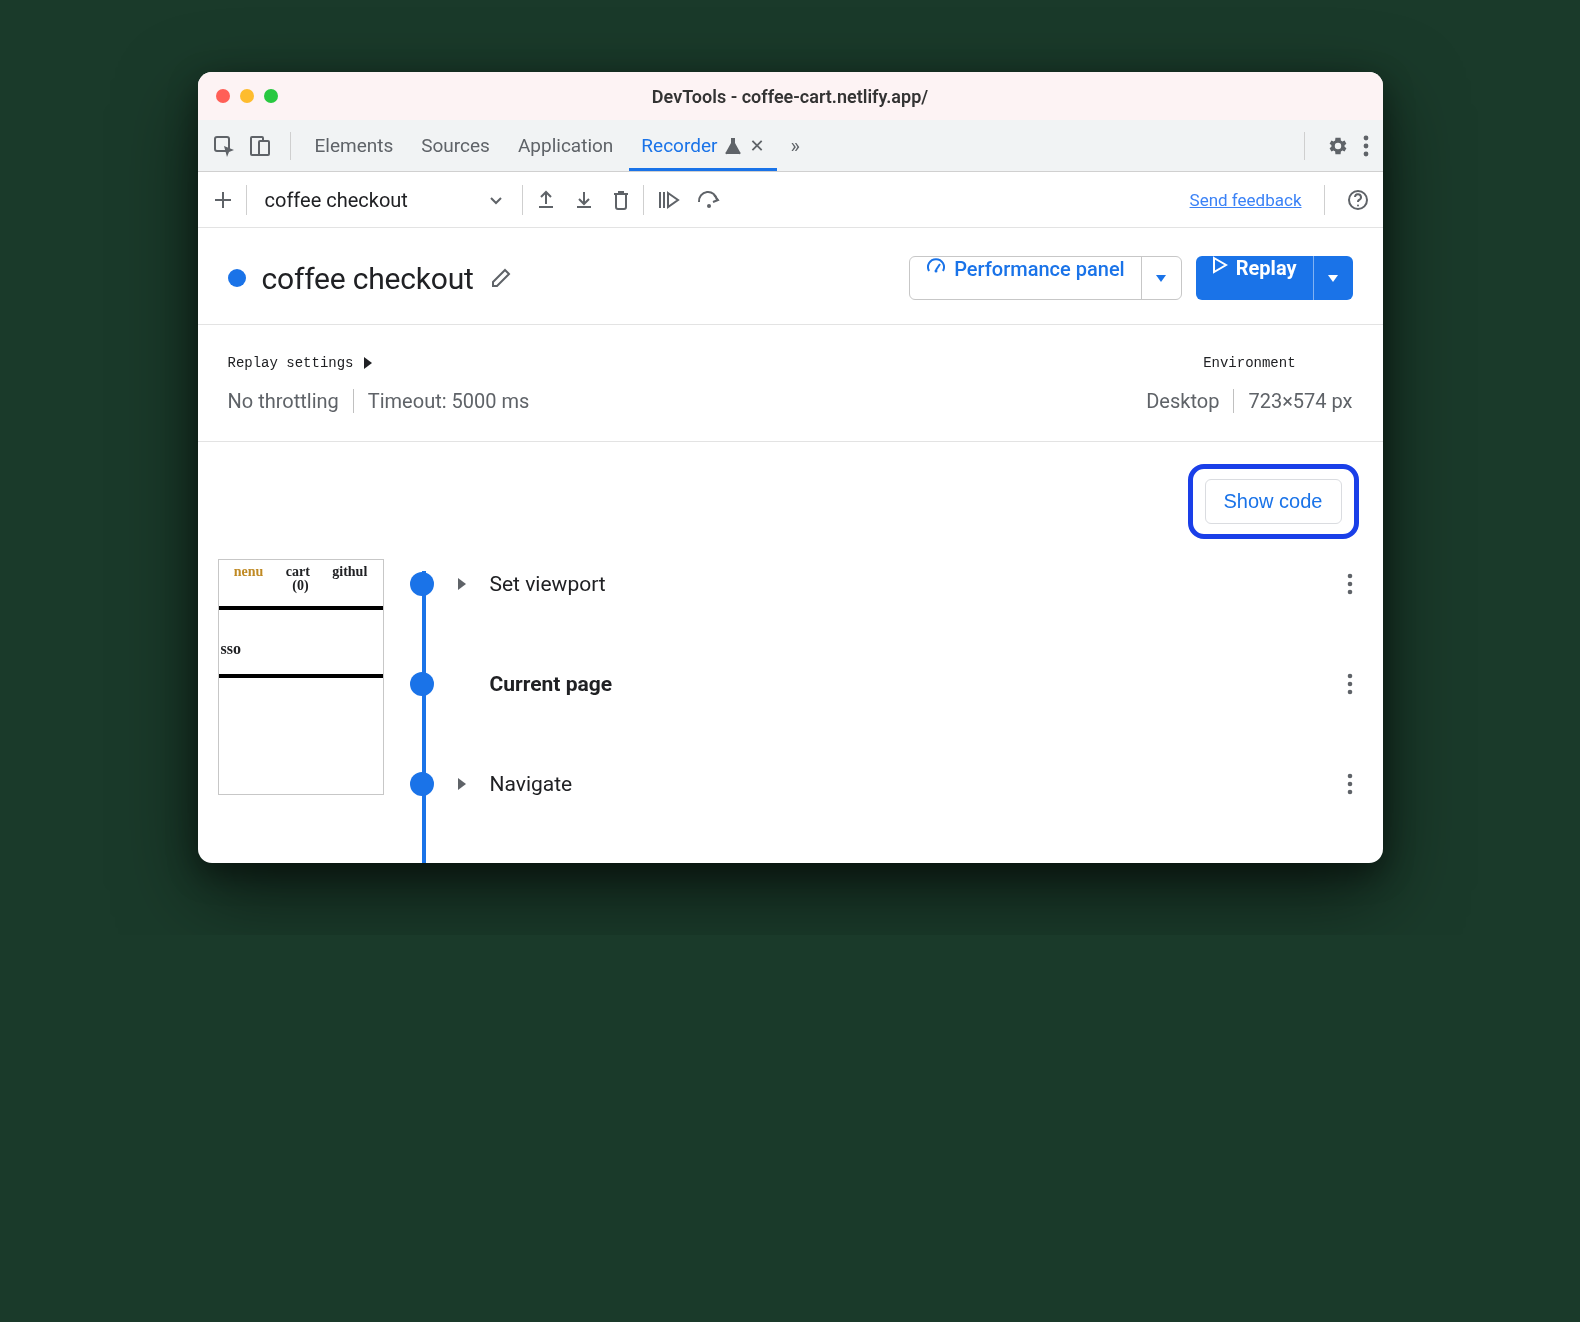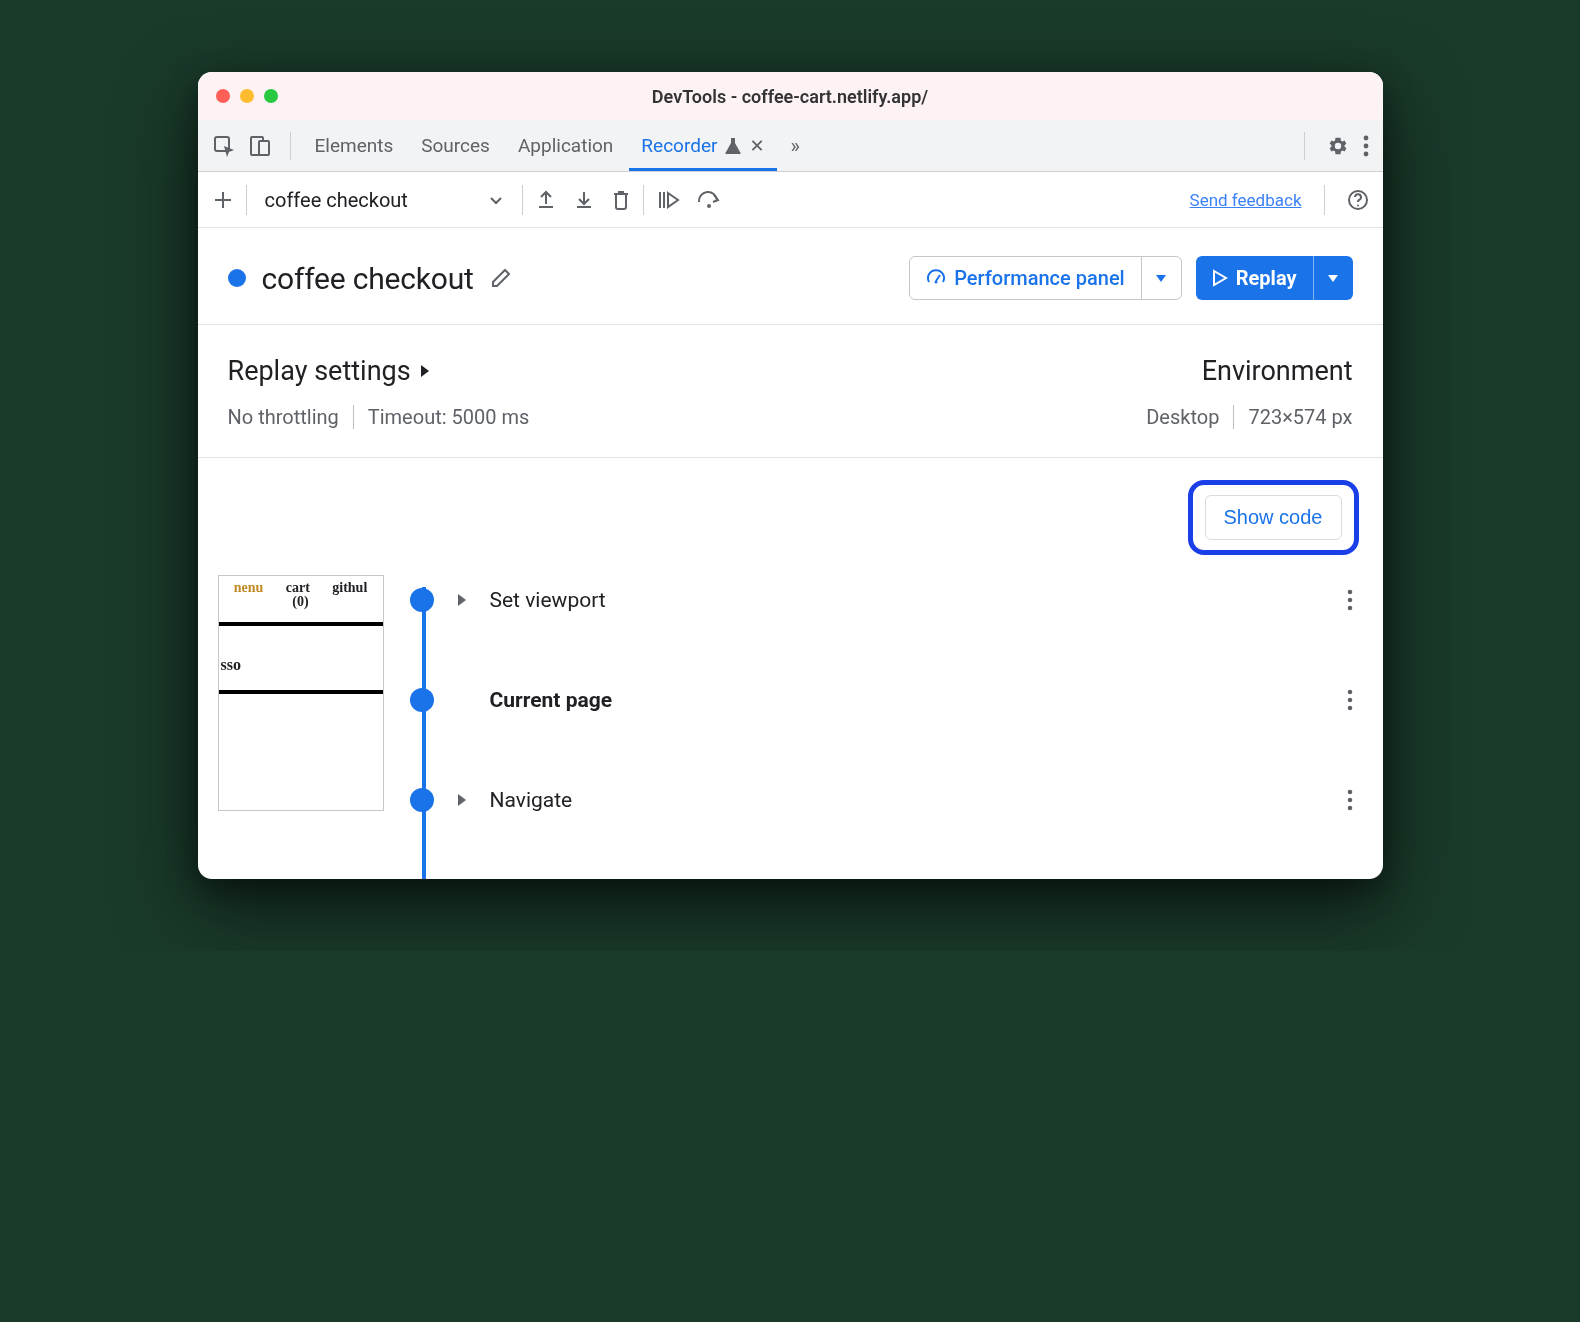--- a/index.html
+++ b/index.html
@@ -91,35 +91,35 @@
       border-bottom: 1px solid #e3e3e3;
     }
     .rec-dot { width:18px; height:18px; border-radius:50%; background:#1a73e8; }
     .rec-title { font-size: 30px; color:#202124; letter-spacing: -0.2px; }
     .edit-icon { color:#5f6368; }
     .header-buttons { display:flex; gap:14px; }
     .split-btn {
       display:flex; align-items:center; border-radius:6px; overflow:hidden; height:44px;
       font-size:20px; font-weight:500;
     }
-    .split-btn .main { display:flex; align-items:center; gap:8px; padding:0 16px; height:100%; }
+    .split-btn .main { display:flex; align-items:flex-start; gap:8px; padding:0 16px; height:100%; }
     .split-btn .caret { width:40px; height:100%; display:flex; align-items:center; justify-content:center; }
     .perf-btn { border:1px solid #c7c7c7; color:#1a73e8; background:#fff; }
     .perf-btn .caret { border-left:1px solid #c7c7c7; }
     .replay-btn { background:#1a73e8; color:#fff; font-weight:700; }
     .replay-btn .caret { border-left:1px solid rgba(255,255,255,0.45); }
 
     
     .settings {
       display:flex; justify-content:space-between;
       padding: 30px 30px 28px 30px;
       border-bottom: 1px solid #e3e3e3;
     }
     .settings-col { display:flex; flex-direction:column; gap:18px; }
-    .settings-h { display:flex; align-items:center; gap:8px; font-size:27px; color:#202124; }
+    .settings-h { display:flex; align-items:center; gap:8px; font-size:14px; color:#202124;font-family:Liberation Mono, monospace; }
     .settings-row { display:flex; align-items:center; gap:14px; font-size:20px; color:#5f6368; }
     .settings-row .pipe { width:1px; height:24px; background:#c0c0c0; }
 
     
     .showcode-wrap { display:flex; justify-content:flex-end; padding: 22px 24px 14px 24px; }
     .showcode-highlight {
       border: 5px solid #1a3fe8; border-radius: 16px; padding: 10px 12px;
     }
     .showcode-btn {
       border:1px solid #dadce0; background:#fff; color:#1a73e8; font-size:20px; font-weight:500;
@@ -338,21 +338,21 @@
               <polygon points="2,2 10,8 2,14"></polygon>
             </svg>
         </span>
       </div>
       <div class="settings-row">
         <span>No throttling</span>
         <span class="pipe"></span>
         <span>Timeout: 5000 ms</span>
       </div>
     </div>
-    <div class="settings-col" style="align-items:flex-end;">
+    <div class="settings-col" style="align-items:center;">
       <div class="settings-h">
         <span>Environment</span>
       </div>
       <div class="settings-row">
         <span>Desktop</span>
         <span class="pipe"></span>
         <span>723×574 px</span>
       </div>
     </div>
   </div>

